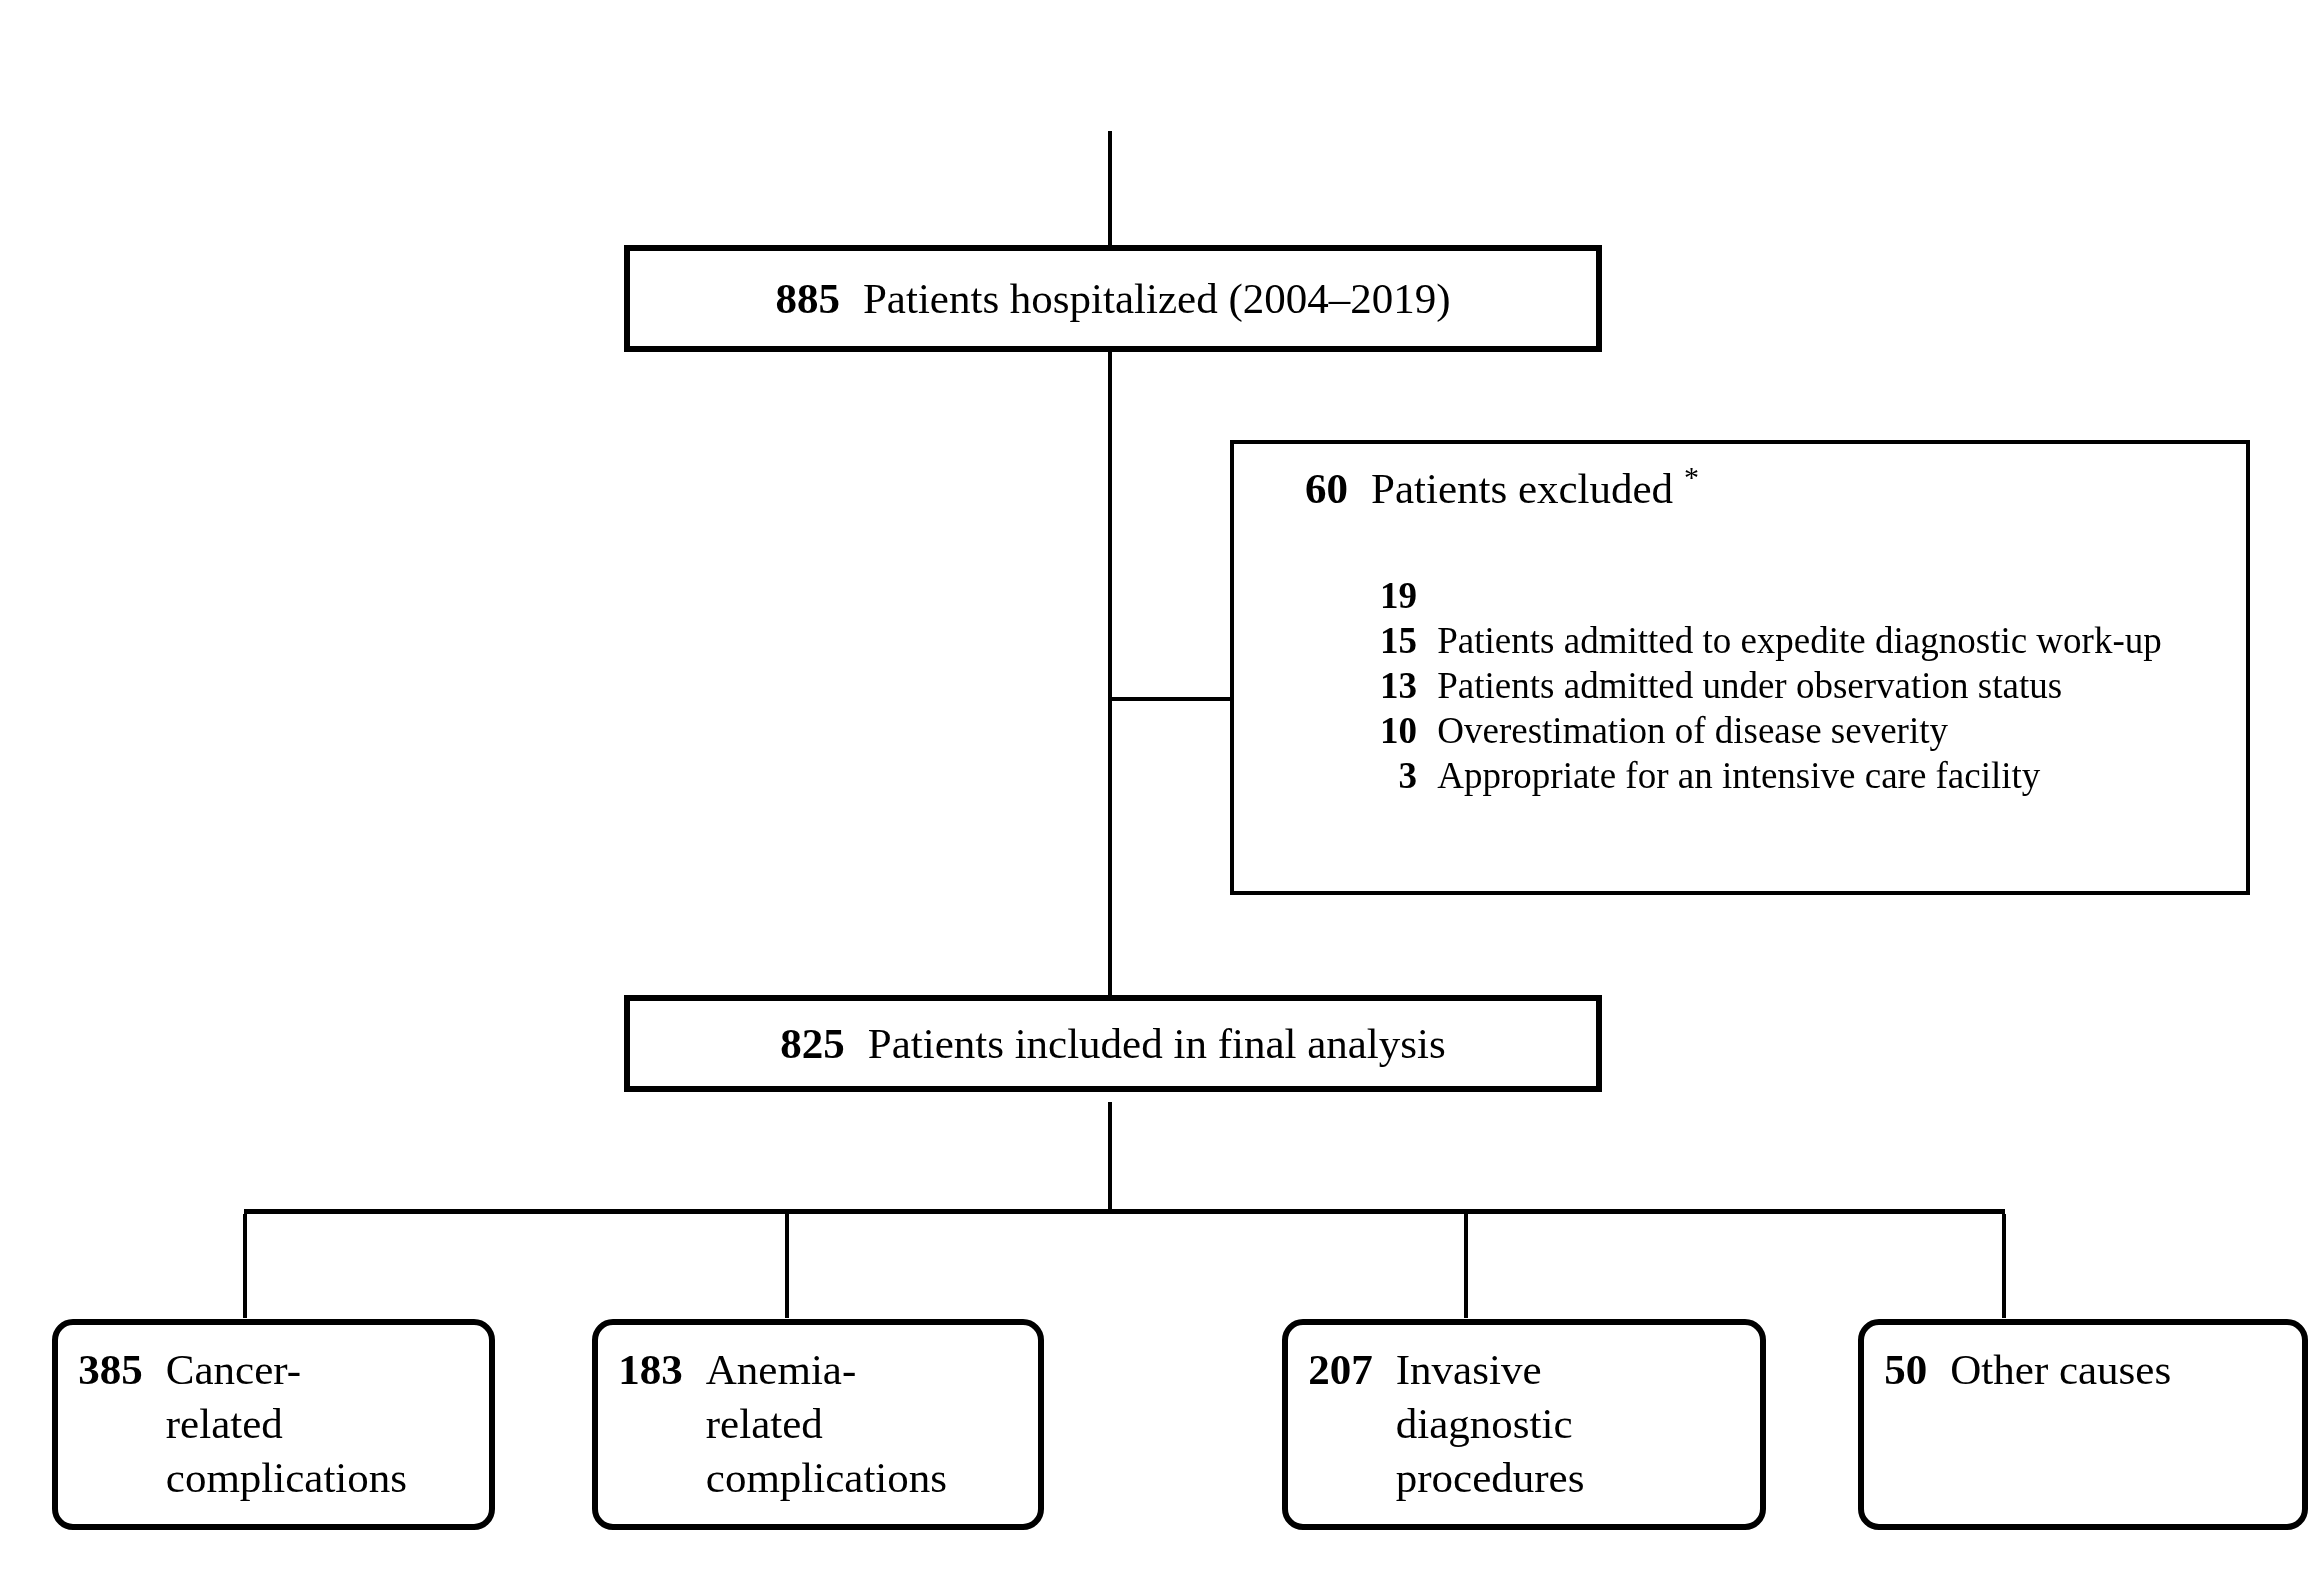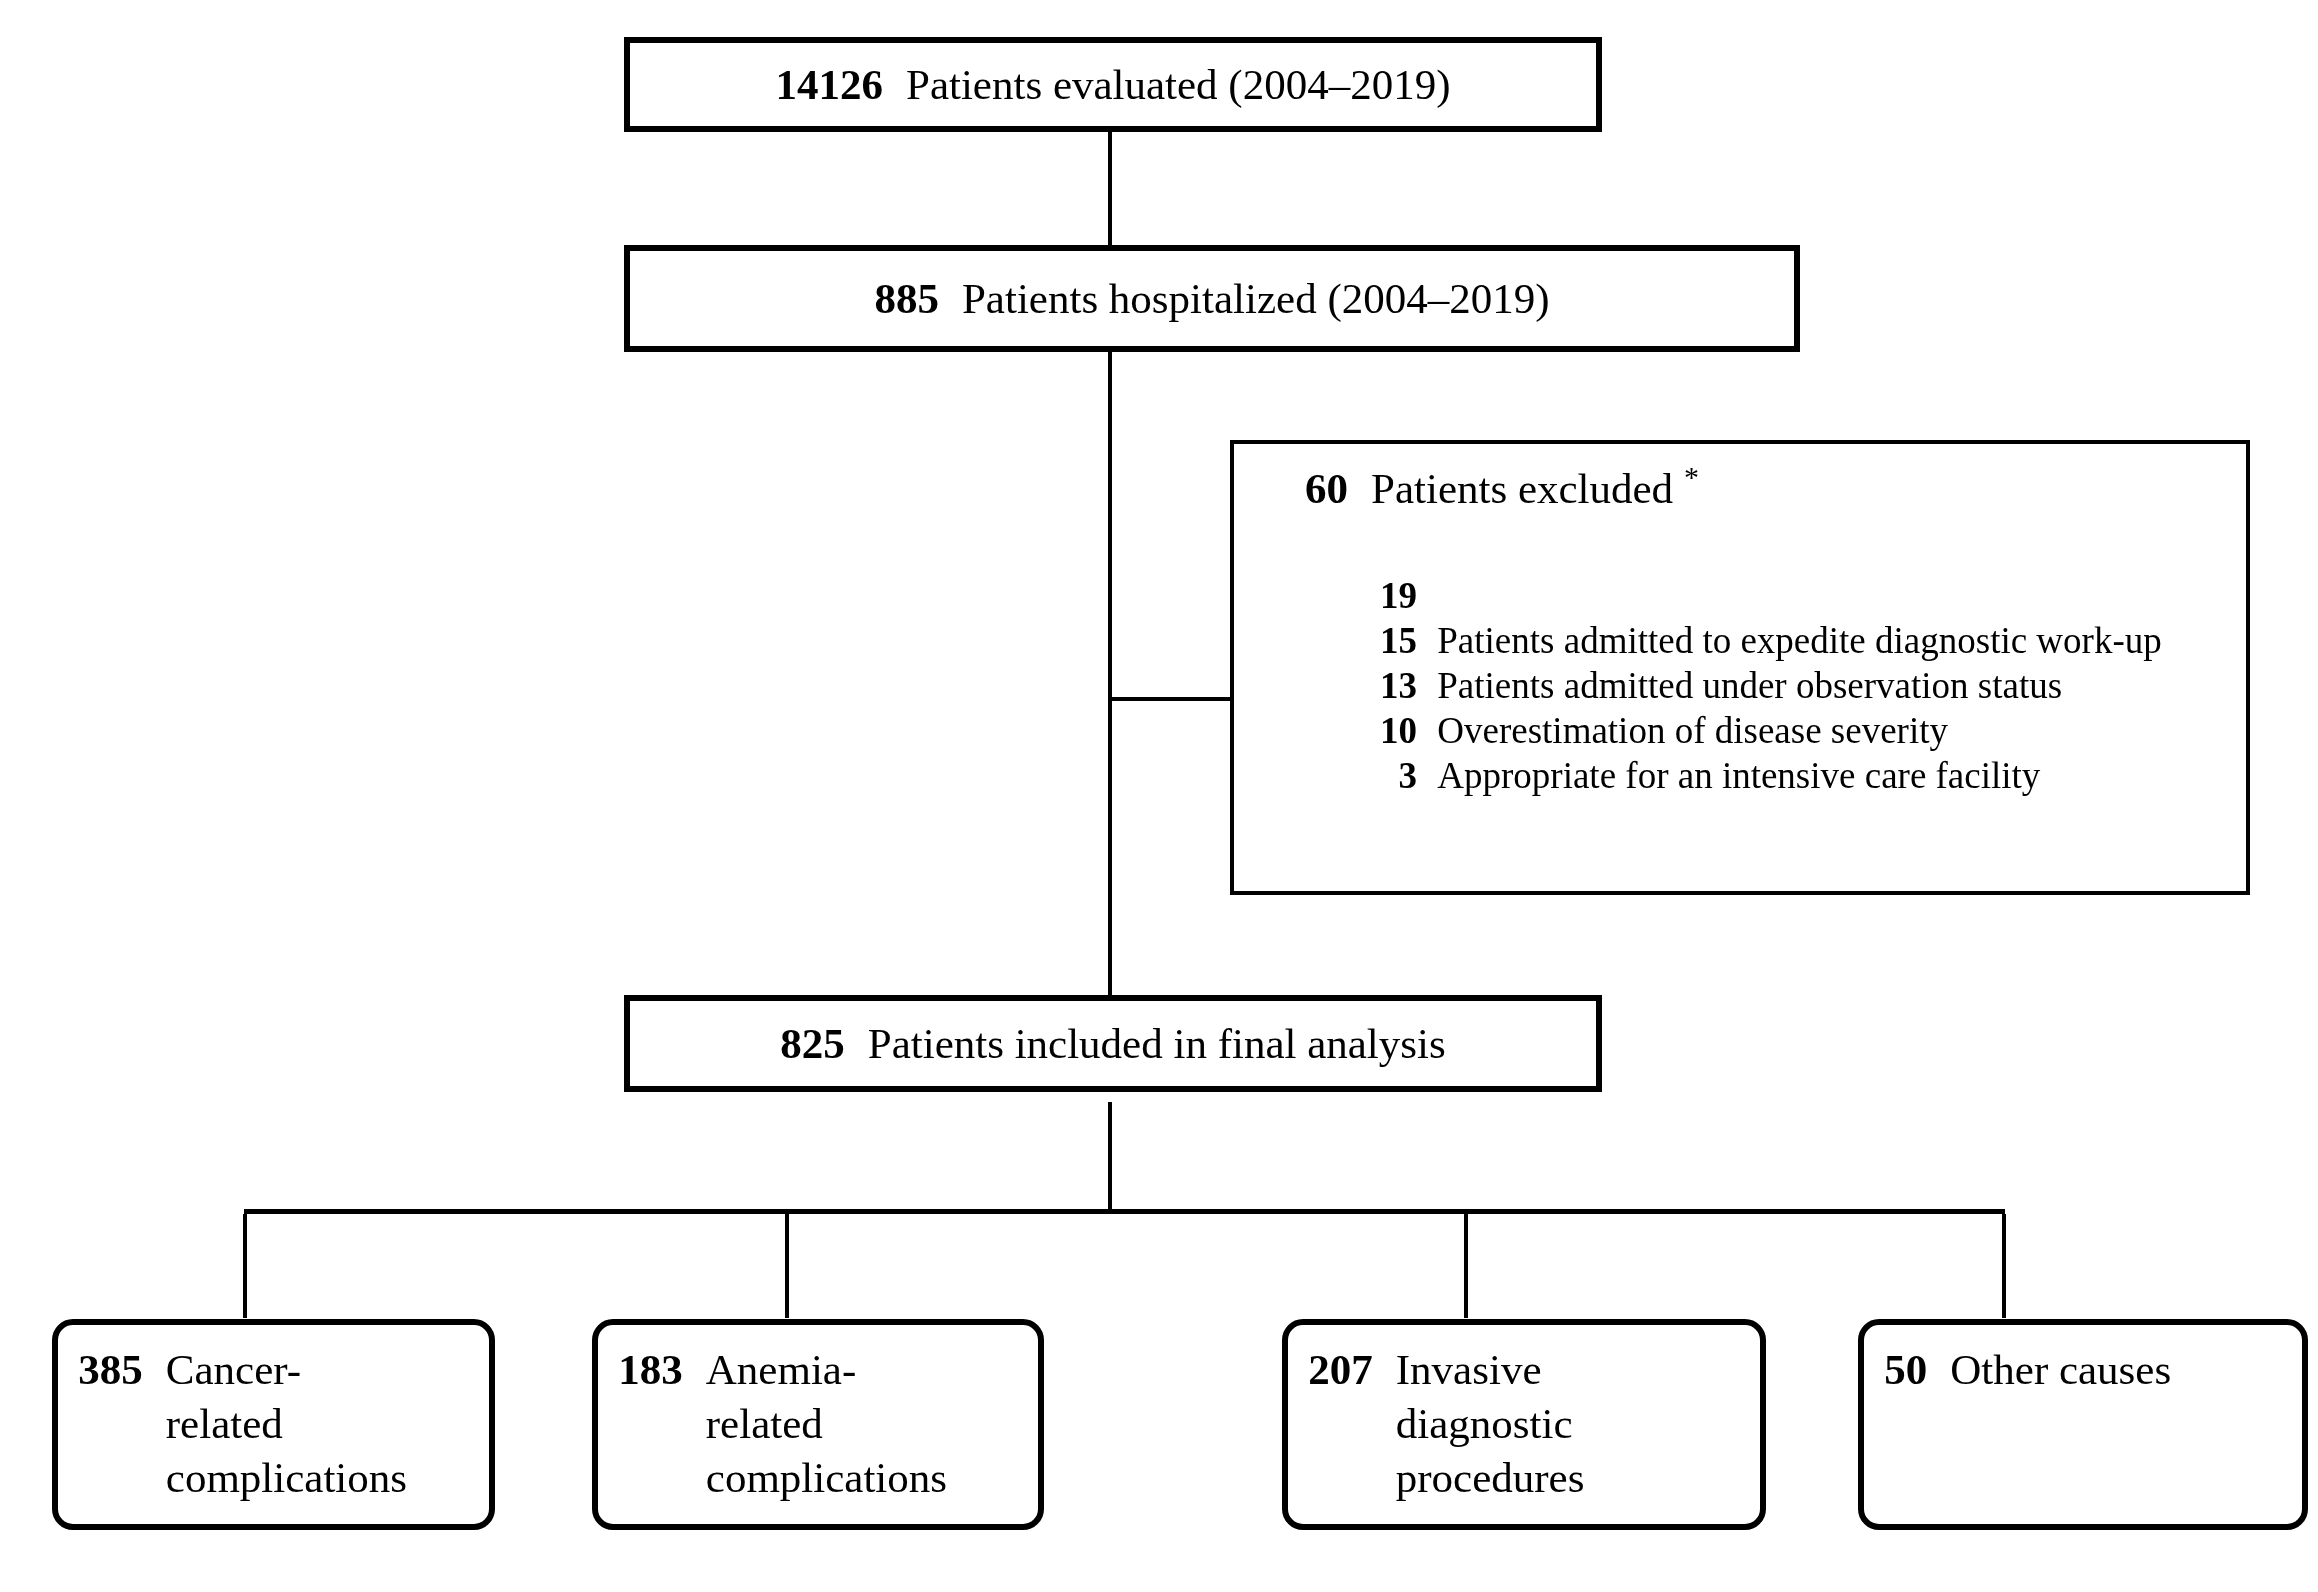--- a/index.html
+++ b/index.html
@@ -82,28 +82,24 @@
   .line {
     position: absolute;
     background: #000000;
   }
 </style>
 </head>
 <body>
 
 <div class="canvas">
 
-  <div class="fbox main" style="left:624px; top:37px; width:978px; height:95px;">
-    <span class="num">14126</span>
-    <span class="lbl">Patients evaluated (2004–2019)</span>
-  </div>
 
   <div class="line" style="left:1108px; top:131px; width:4.1px; height:114px;"></div>
 
-  <div class="fbox main" style="left:624px; top:245px; width:1176px; height:107px;">
+  <div class="fbox main" style="left:624px; top:245px; width:978px; height:107px;">
     <span class="num">885</span>
     <span class="lbl">Patients hospitalized (2004–2019)</span>
   </div>
 
   <div class="line" style="left:1108px; top:352px; width:4.1px; height:653px;"></div>
 
   <div class="line" style="left:1112px; top:697px; width:121px; height:4.1px;"></div>
 
   <div class="fbox excl" style="left:1230px; top:440px; width:1020px; height:455px;">
     <div class="excl-title">

